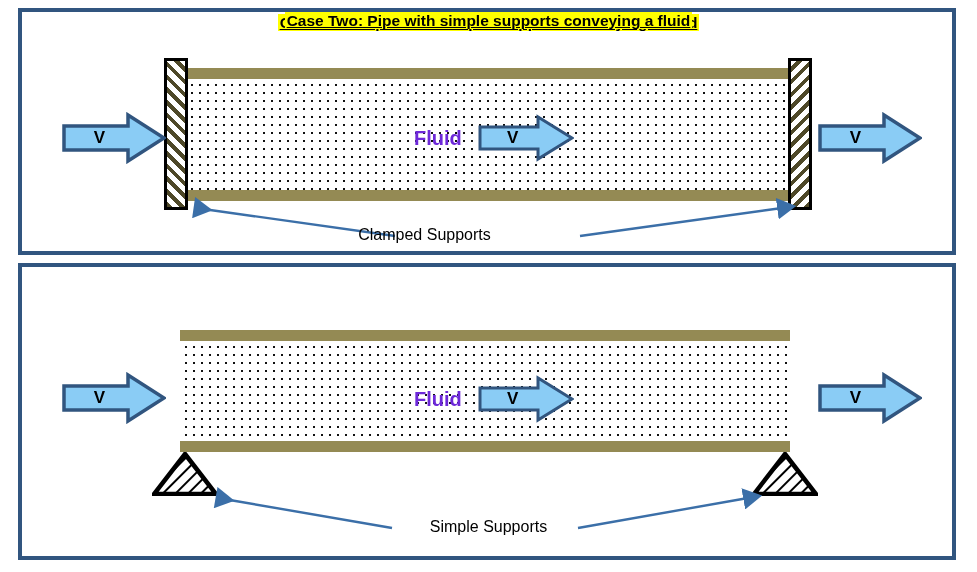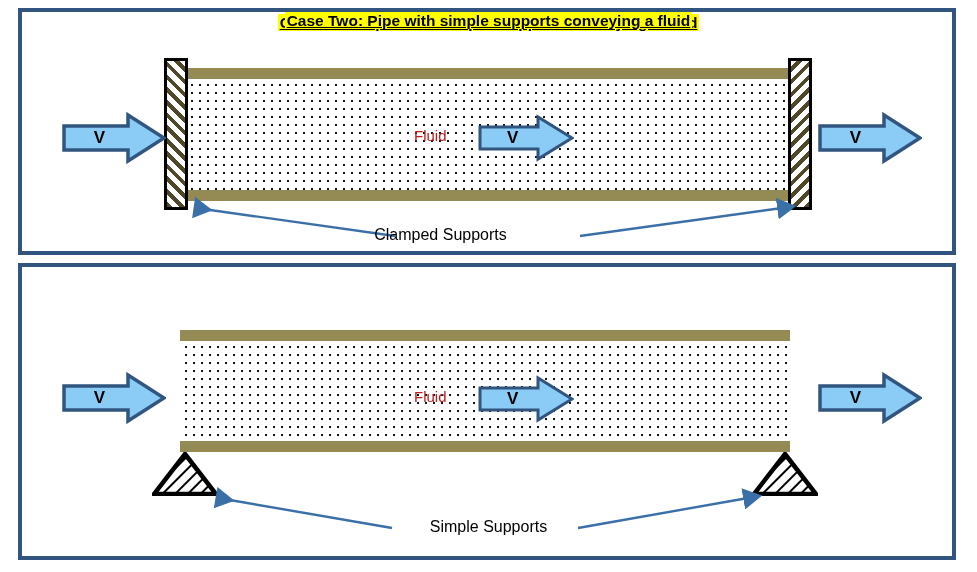--- a/index.html
+++ b/index.html
@@ -110,23 +110,23 @@
     justify-content: center;
     font-size: 17px;
     font-weight: bold;
     color: #000000;
     pointer-events: none;
   }
 
   
   .fluid-label {
     position: absolute;
-    font-size: 15px;
-    font-weight: normal;
-    color: #b91c1c;
+    font-size: 20px;
+    font-weight: bold;
+    color: #6d28d9;
     white-space: nowrap;
   }
 
   
   .annotation-svg {
     position: absolute;
     left: 0;
     top: 0;
     pointer-events: none;
   }
@@ -185,21 +185,21 @@
       <path d="M8,0 L0,4.5 L8,9 Z" fill="#3B6FA8"></path>
     </marker>
     <marker id="arrowhead-right" markerWidth="9" markerHeight="9" refX="2" refY="4.5" orient="auto" markerUnits="strokeWidth">
       <path d="M0,0 L8,4.5 L0,9 Z" fill="#3B6FA8"></path>
     </marker>
   </defs>
   <line x1="395" y1="236" x2="196" y2="208" stroke="#3B6FA8" stroke-width="2.4" marker-end="url(#arrowhead-left)"></line>
   <line x1="580" y1="236" x2="782" y2="208" stroke="#3B6FA8" stroke-width="2.4" marker-end="url(#arrowhead-right)"></line>
 </svg>
 
-<div class="annotation-label" style="left:16px; top:226px; width:849px;">Clamped Supports</div>
+<div class="annotation-label" style="left:0; top:226px; width:849px;">Clamped Supports</div>
 
 <div class="case-frame" id="case-two-frame"></div>
 
 <div class="case-title" id="case-two-title">
   <span>Case Two: Pipe with simple supports conveying a fluid</span>
 </div>
 
 <div class="pipe" id="case-two-pipe" style="left:180px; top:330px; width:610px; height:122px;">
   <div class="pipe-wall top"></div>
   <div class="pipe-fluid"></div>

